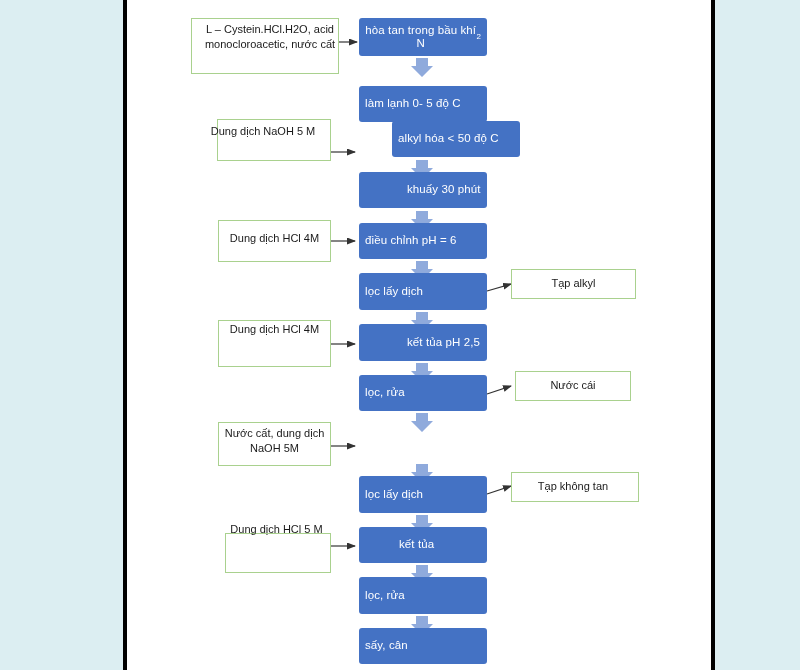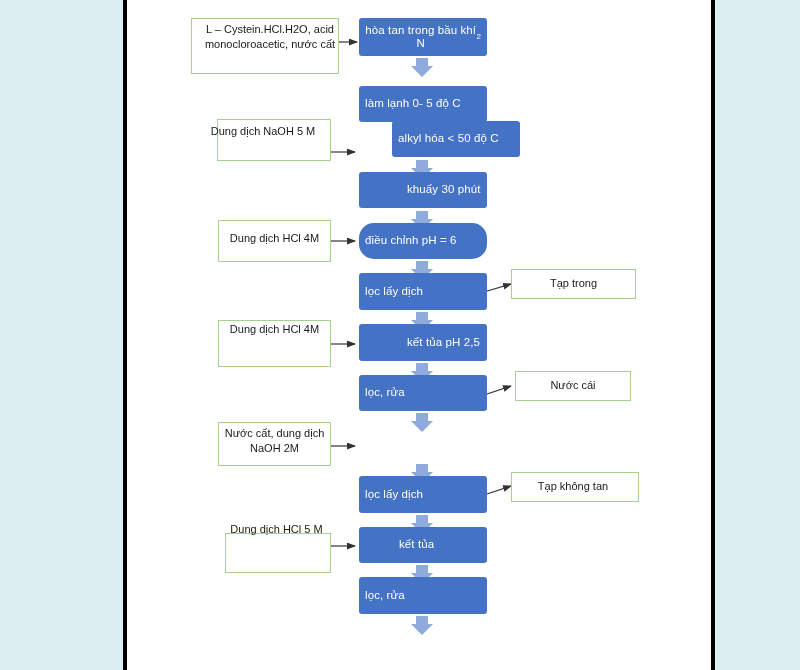--- a/index.html
+++ b/index.html
@@ -157,21 +157,21 @@
       </div>
 
       <div class="pbox" style="left:232px; top:121px; width:128px; height:36px;margin-left:33px;">
         <span>alkyl hóa &lt; 50 độ C</span>
       </div>
 
       <div class="pbox" style="left:232px; top:172px; width:128px; height:36px;padding-left:48px;">
         <span>khuấy 30 phút</span>
       </div>
 
-      <div class="pbox" style="left:232px; top:223px; width:128px; height:36px;border-radius:15px;">
+      <div class="pbox" style="left:232px; top:223px; width:128px; height:36px;">
         <span>điều chỉnh pH = 6</span>
       </div>
 
       <div class="pbox" style="left:232px; top:273px; width:128px; height:37px;">
         <span>lọc lấy dịch</span>
       </div>
 
       <div class="pbox" style="left:232px; top:324px; width:128px; height:37px;padding-left:48px;">
         <span>kết tủa pH 2,5</span>
       </div>
@@ -186,41 +186,44 @@
       </div>
 
       <div class="pbox" style="left:232px; top:527px; width:128px; height:36px;padding-left:40px;">
         <span>kết tủa</span>
       </div>
 
       <div class="pbox" style="left:232px; top:577px; width:128px; height:37px;">
         <span>lọc, rửa</span>
       </div>
 
+      <div class="pbox" style="left:232px; top:628px; width:128px; height:36px;">
+        <span>sấy, cân</span>
+      </div>
 
       <div class="gbox" style="left:64px; top:18px; width:148px; height:56px;"></div>
       <div class="gtext" style="left:71px; top:22px; width:144px;">L – Cystein.HCl.H2O, acid monocloroacetic, nước cất</div>
 
       <div class="gbox" style="left:90px; top:119px; width:114px; height:42px;"></div>
       <div class="gtext" style="left:81px; top:124px; width:110px;">Dung dịch NaOH 5 M</div>
 
       <div class="gbox" style="left:91px; top:220px; width:113px; height:42px;"></div>
       <div class="gtext" style="left:93px; top:231px; width:109px;">Dung dịch HCl 4M</div>
 
       <div class="gbox" style="left:91px; top:320px; width:113px; height:47px;"></div>
       <div class="gtext" style="left:93px; top:322px; width:109px;">Dung dịch HCl 4M</div>
 
       <div class="gbox" style="left:91px; top:422px; width:113px; height:44px;"></div>
-      <div class="gtext" style="left:93px; top:426px; width:109px;">Nước cất, dung dịch NaOH 2M</div>
+      <div class="gtext" style="left:93px; top:426px; width:109px;">Nước cất, dung dịch NaOH 5M</div>
 
       <div class="gbox" style="left:98px; top:533px; width:106px; height:40px;"></div>
       <div class="gtext" style="left:93px; top:522px; width:113px;">Dung dịch HCl 5 M</div>
 
       <div class="gbox" style="left:384px; top:269px; width:125px; height:30px;"></div>
-      <div class="gtext" style="left:386px; top:276px; width:121px;">Tạp trong</div>
+      <div class="gtext" style="left:386px; top:276px; width:121px;">Tạp alkyl</div>
 
       <div class="gbox" style="left:388px; top:371px; width:116px; height:30px;"></div>
       <div class="gtext" style="left:390px; top:378px; width:112px;">Nước cái</div>
 
       <div class="gbox" style="left:384px; top:472px; width:128px; height:30px;"></div>
       <div class="gtext" style="left:386px; top:479px; width:120px;">Tạp không tan</div>
 
     </div>
   </div>
 </div>

